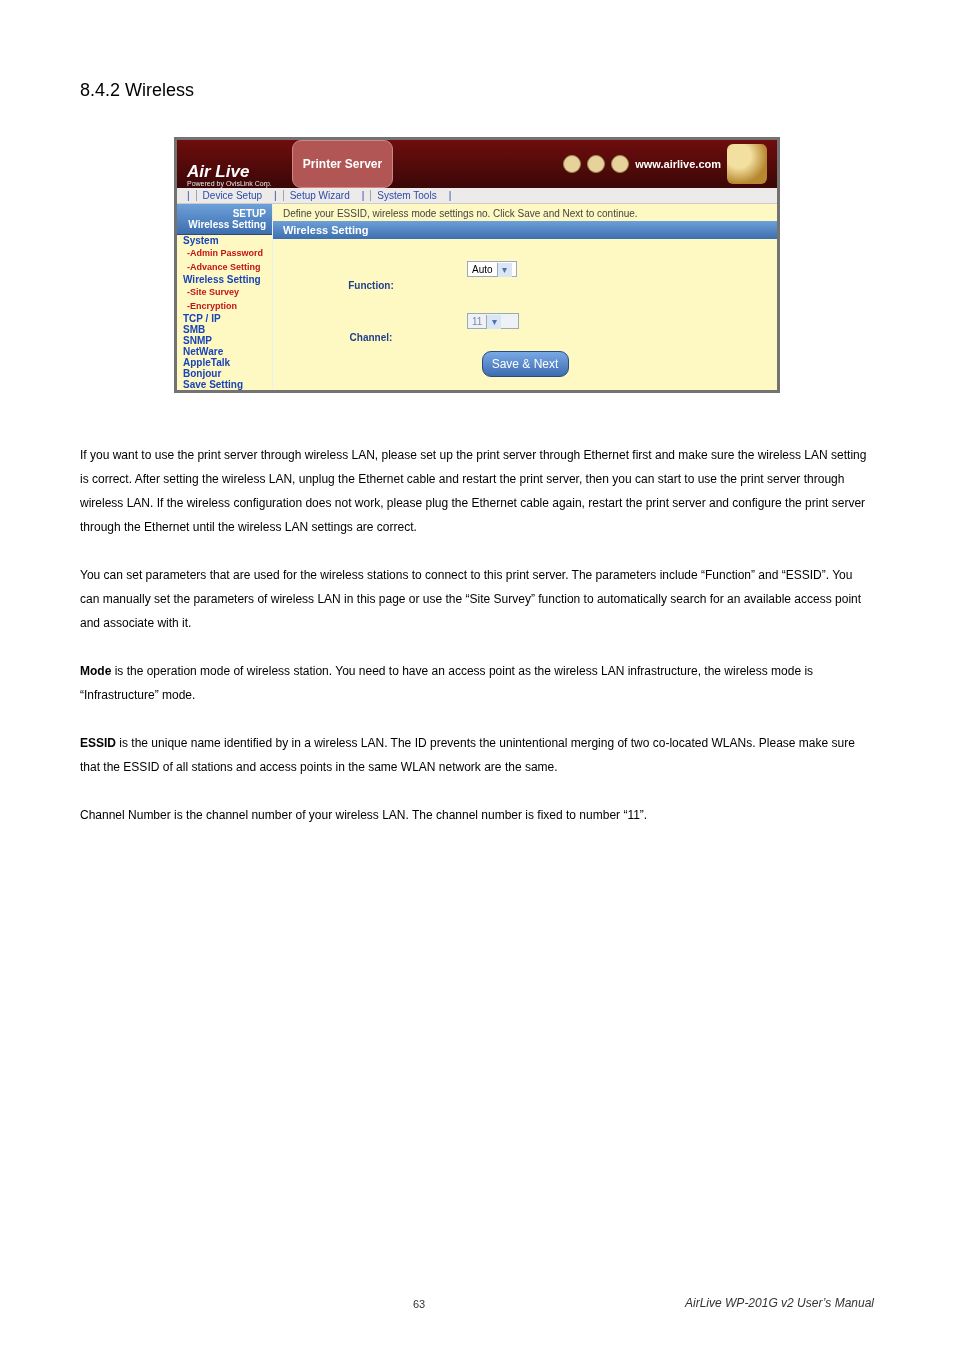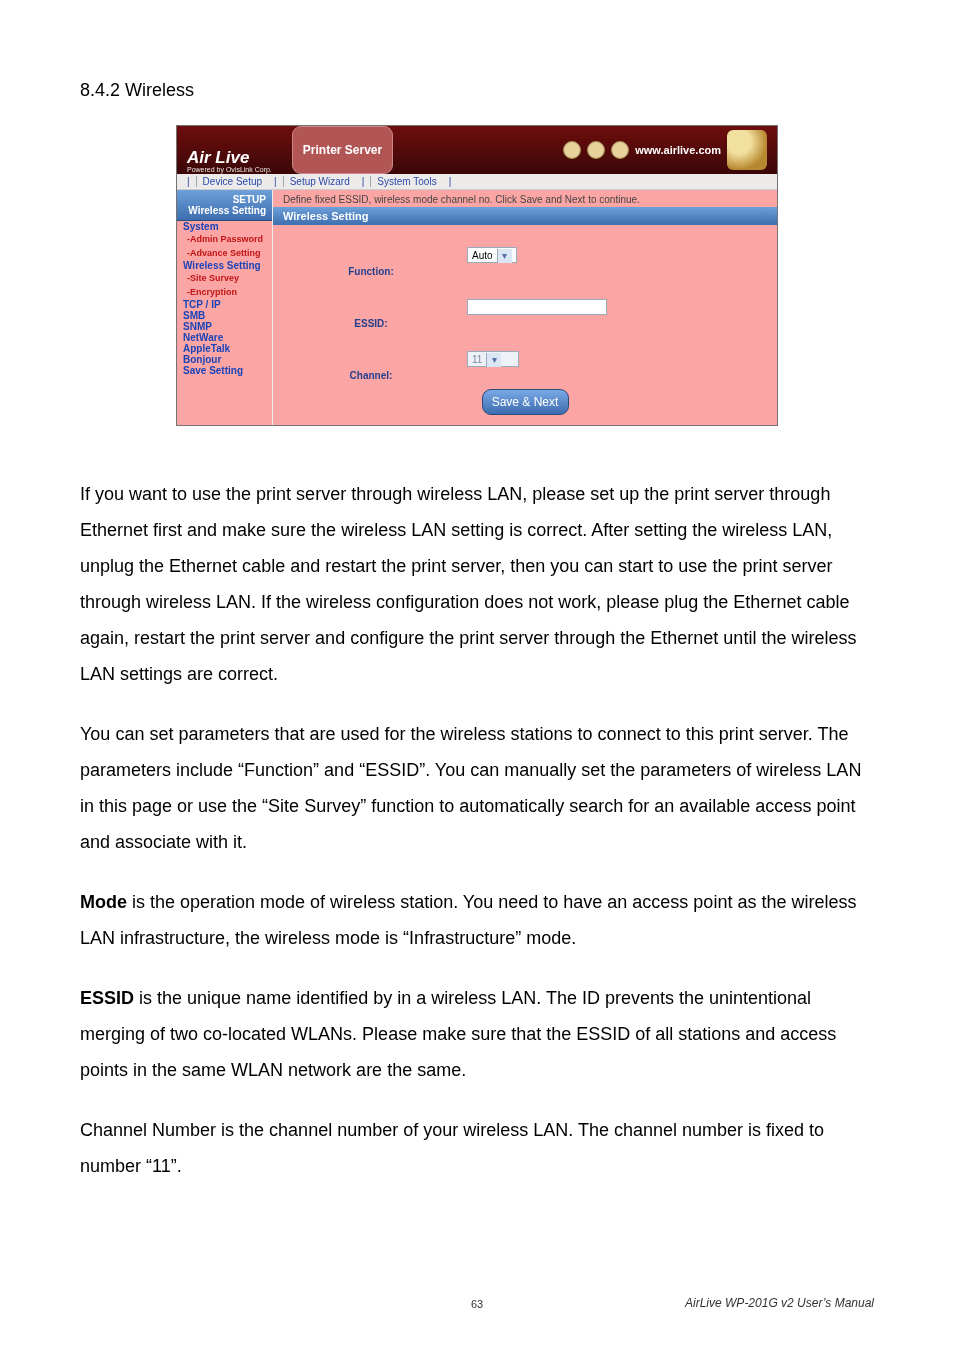--- a/index.html
+++ b/index.html
@@ -12,27 +12,27 @@
   .page {
     width: 954px;
     min-height: 1350px;
     margin: 0 auto;
     padding: 80px;
     box-sizing: border-box;
     position: relative;
   }
   .section-title {
     font-size: 18px;
-    margin-bottom: 24px;
+    margin-bottom: 36px;
   }
   .screenshot-wrap {
     width: 600px;
     margin: 0 auto 50px auto;
-    border: 1px solid #737373;
-    background: #fca5a5;
+    border: 3px solid #737373;
+    background: #fef9c3;
     font-size: 0; 
   }
   .ss-header {
     height: 48px;
     background: linear-gradient(#6f0d0d, #3a0707);
     display: flex;
     align-items: center;
     justify-content: space-between;
     padding: 0 10px;
     font-size: 11px;
@@ -199,39 +199,39 @@
     margin: 6px auto 2px auto;
     background: linear-gradient(#7aa9e6, #3d6cb0);
     border: 1px solid #2a4a7a;
     border-radius: 9px;
     font-size: 12px;
     color: #fff;
     text-align: center;
     padding: 5px 0;
   }
   .body-text p {
-    font-size: 18px;
+    font-size: 12px;
     line-height: 2.0;
     margin: 0 0 24px 0;
     text-align: left;
   }
   .body-text strong { font-weight: bold; }
   .footer {
     position: absolute;
     bottom: 40px;
     right: 80px;
     font-size: 12px;
     font-style: italic;
     color: #333;
   }
   .page-num {
     position: absolute;
     bottom: 40px;
     left: 0;
-    width: 954px;
+    width: 838px;
     text-align: center;
     font-size: 11px;
     color: #333;
   }
 </style>
 </head>
 <body>
 
 <div class="page">
   <div class="section-title">8.4.2 Wireless</div>
@@ -279,34 +279,28 @@
         <div class="ss-side-item c-blue">TCP / IP</div>
         <div class="ss-side-item c-blue">SMB</div>
         <div class="ss-side-item c-blue">SNMP</div>
         <div class="ss-side-item c-blue">NetWare</div>
         <div class="ss-side-item c-blue">AppleTalk</div>
         <div class="ss-side-item c-blue">Bonjour</div>
         <div class="ss-side-item c-blue">Save Setting</div>
       </div>
 
       <div class="ss-main">
-        <div class="ss-main-desc">Define fixed ESSID, wireless mode channel no. Click Save and Next to continue.</div>
+        <div class="ss-main-desc">Define your ESSID, wireless mode settings no. Click Save and Next to continue.</div>
         <div class="ss-main-title">Wireless Setting</div>
 
         <div class="ss-form">
           <div class="ss-row">
             <div class="ss-label">Function:</div>
             <div class="ss-ctrl">
               <span class="fake-select"><span>Auto</span><span class="car">▾</span></span>
-            </div>
-          </div>
-          <div class="ss-row">
-            <div class="ss-label">ESSID:</div>
-            <div class="ss-ctrl">
-              <span class="fake-input"></span>
             </div>
           </div>
           <div class="ss-row">
             <div class="ss-label">Channel:</div>
             <div class="ss-ctrl">
               <span class="fake-select disabled" style="width:52px"><span>11</span><span class="car">▾</span></span>
             </div>
           </div>
           <div class="save-btn">Save &amp; Next</div>
         </div>

